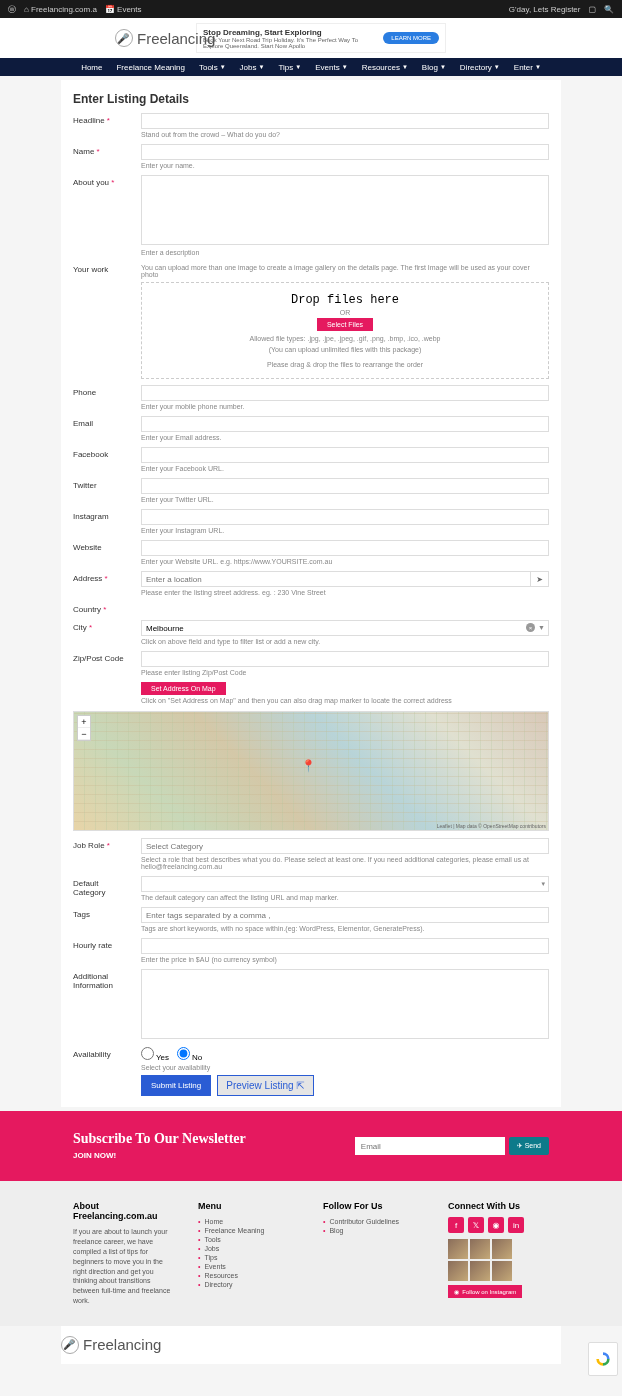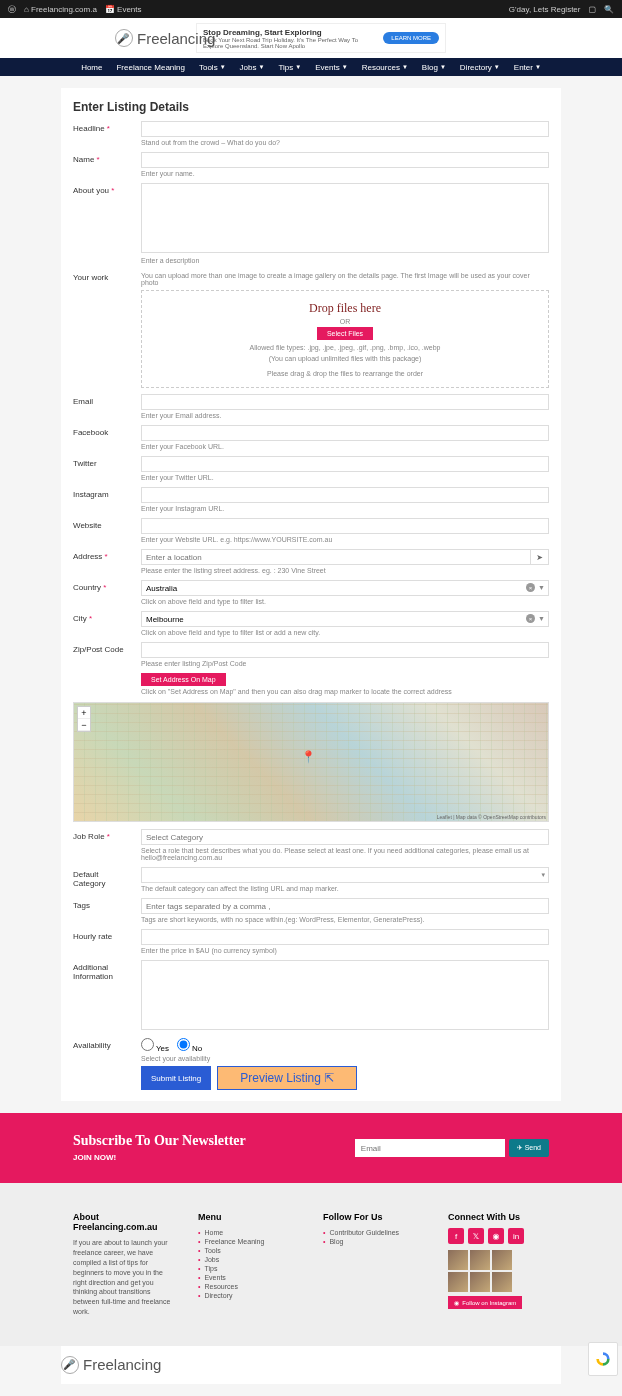--- a/index.html
+++ b/index.html
@@ -10,63 +10,63 @@
 .logo{display:flex;align-items:center;gap:4px;position:absolute;left:115px}
 .logo-icon{width:18px;height:18px;border:1px solid #aaa;border-radius:50%;display:flex;align-items:center;justify-content:center;font-size:10px}
 .logo-text{font-size:15px;color:#555;font-weight:300}
 .ad-banner{background:#fff;border:1px solid #eee;width:250px;height:30px;margin-left:20px;display:flex;align-items:center;padding:2px 6px;gap:6px}
 .ad-text{font-size:6px;color:#666;flex:1}
 .ad-title{font-size:8px;color:#333;font-weight:600}
 .ad-btn{background:#2a7de1;color:#fff;font-size:6px;padding:3px 8px;border-radius:8px}
 .nav{background:#0d1b3d;height:18px;display:flex;justify-content:center;align-items:center;gap:14px;color:#fff;font-size:8px}
 .nav-item{cursor:pointer;display:flex;align-items:center;gap:2px}
 .caret{font-size:6px}
-.container{max-width:500px;margin:12px auto;background:#fff;padding:8px 0}
+.container{max-width:500px;margin:4px auto;background:#fff;padding:8px 0}
 h2{font-size:12px;font-weight:600;padding:4px 12px;color:#333}
 .form-row{display:flex;padding:3px 12px;gap:8px}
 .form-label{width:60px;font-size:8px;color:#333;padding-top:3px}
 .req{color:#e5195f}
 .form-field{flex:1}
 .input{width:100%;border:1px solid #ddd;height:16px;padding:2px 4px;font-size:8px}
 .textarea{width:100%;border:1px solid #ddd;height:70px;padding:4px;font-size:8px;resize:none}
 .hint{font-size:7px;color:#888;margin-top:2px}
 .upload-box{border:1px dashed #ccc;padding:10px;text-align:center;margin-top:4px}
-.upload-title{font-size:12px;color:#7f1d1d;font-family:Liberation Serif, serif}
+.upload-title{font-size:12px;color:#000000;font-family:Liberation Mono, monospace}
 .upload-or{font-size:7px;color:#888;margin:2px 0}
 .btn-pink{background:#e5195f;color:#fff;font-size:7px;padding:3px 10px;border:none;cursor:pointer}
 .upload-info{font-size:7px;color:#888;margin-top:4px}
 .select-wrap{position:relative}
 .select-wrap .input{padding-right:20px}
 .clear-x{position:absolute;right:14px;top:3px;background:#999;color:#fff;border-radius:50%;width:9px;height:9px;font-size:6px;display:flex;align-items:center;justify-content:center}
 .sel-caret{position:absolute;right:4px;top:4px;font-size:7px;color:#888}
 .loc-input{display:flex}
 .loc-input .input{flex:1}
 .loc-btn{width:18px;border:1px solid #ddd;border-left:none;display:flex;align-items:center;justify-content:center;font-size:8px;color:#666}
 .map{width:calc(100% - 24px);margin:4px 12px;height:120px;background:linear-gradient(45deg,#e8d4a8 0%,#c8d8b8 20%,#d4c8a8 40%,#b8d4d8 60%,#e0e0d0 80%,#d8c8b8 100%);position:relative;border:1px solid #ddd}
 .map::before{content:"";position:absolute;inset:0;background-image:repeating-linear-gradient(0deg,transparent 0,transparent 8px,rgba(200,180,140,.3) 8px,rgba(200,180,140,.3) 9px),repeating-linear-gradient(90deg,transparent 0,transparent 10px,rgba(180,200,160,.3) 10px,rgba(180,200,160,.3) 11px)}
 .map-pin{position:absolute;left:48%;top:40%;color:#e5195f;font-size:12px}
 .map-ctrl{position:absolute;left:3px;top:3px;background:#fff;border:1px solid #ccc;width:14px}
 .map-ctrl div{height:12px;display:flex;align-items:center;justify-content:center;font-size:9px;border-bottom:1px solid #eee}
 .map-attr{position:absolute;right:2px;bottom:1px;font-size:5px;color:#666}
 .radio-row{display:flex;gap:8px;font-size:8px;align-items:flex-end}
 .radio-row input{margin-right:2px}
 .btn-blue{background:#2a5cd4;color:#fff;font-size:8px;padding:4px 10px;border:none;cursor:pointer}
-.btn-outline{background:#fdba74;color:#2a5cd4;font-size:12px;padding:4px 22px;border:1px solid #2a5cd4;cursor:pointer}
+.btn-outline{background:#e5e5e5;color:#2a5cd4;font-size:10px;padding:4px 8px;border:1px solid #2a5cd4;cursor:pointer}
 .btn-row{display:flex;gap:6px;margin-top:4px}
 .newsletter{background:#e5195f;color:#fff;padding:20px 0}
 .news-inner{max-width:500px;margin:0 auto;display:flex;padding:0 12px;gap:20px;align-items:center}
 .news-left{flex:1}
 .news-title{font-size:14px;font-weight:600;font-family:Georgia,serif;margin-bottom:4px}
 .news-text{font-size:8px;line-height:1.3}
 .news-join{font-weight:600;margin-top:2px}
 .news-form{display:flex;gap:4px}
 .news-input{width:150px;height:18px;border:none;padding:2px 6px;font-size:8px}
 .news-btn{background:#0d7a8a;color:#fff;border:none;padding:3px 8px;font-size:7px;border-radius:2px}
 .footer{background:#eee;padding:20px 0}
-.foot-inner{max-width:500px;margin:9px auto;display:flex;padding:0 12px;gap:24px}
+.foot-inner{max-width:500px;margin:0 auto;display:flex;padding:0 12px;gap:24px}
 .foot-col{flex:1}
 .foot-title{font-size:9px;font-weight:600;margin-bottom:6px}
 .foot-text{font-size:7px;color:#555;line-height:1.4}
 .foot-list{list-style:none}
 .foot-list li{font-size:7px;color:#555;padding:1px 0}
 .foot-list li::before{content:"•";color:#e5195f;margin-right:4px}
 .social-row{display:flex;gap:4px;margin-bottom:6px}
 .social-ic{width:16px;height:16px;background:#e5195f;color:#fff;display:flex;align-items:center;justify-content:center;font-size:8px;border-radius:2px}
 .insta-grid{display:grid;grid-template-columns:repeat(3,20px);gap:2px;margin-bottom:4px}
 .insta-grid div{width:20px;height:20px;background:linear-gradient(135deg,#8a6d5a,#c4a878)}
@@ -169,20 +169,24 @@
         <div class="upload-or">OR</div>
         <button class="btn-pink">Select Files</button>
         <div class="upload-info">Allowed file types: .jpg, .jpe, .jpeg, .gif, .png, .bmp, .ico, .webp</div>
         <div class="upload-info">(You can upload unlimited files with this package)</div>
         <div class="upload-info" style="margin-top:8px">Please drag &amp; drop the files to rearrange the order</div>
       </div>
     </div>
   </div>
 
   <div class="form-row">
+      <div class="form-label">Phone</div>
+      <div class="form-field"><input class="input" style=""><div class="hint">Enter your mobile phone number.</div></div>
+    </div>
+  <div class="form-row">
       <div class="form-label">Email</div>
       <div class="form-field"><input class="input" style=""><div class="hint">Enter your Email address.</div></div>
     </div>
   <div class="form-row">
       <div class="form-label">Facebook</div>
       <div class="form-field"><input class="input" style=""><div class="hint">Enter your Facebook URL.</div></div>
     </div>
   <div class="form-row">
       <div class="form-label">Twitter</div>
       <div class="form-field"><input class="input" style=""><div class="hint">Enter your Twitter URL.</div></div>
@@ -202,24 +206,20 @@
       <div class="loc-input">
           <input class="input" placeholder="Enter a location" style="">
           <div class="loc-btn">➤</div>
         </div>
       <div class="hint">Please enter the listing street address. eg. : 230 Vine Street</div>
     </div>
   </div>
 
   <div class="form-row">
     <div class="form-label"><span>Country</span> <span class="req">*</span></div>
-    <div class="form-field">
-        <div class="select-wrap"><input class="input" value="Australia" style=""><span class="clear-x">×</span><span class="sel-caret">▼</span></div>
-        <div class="hint">Click on above field and type to filter list.</div>
-      </div>
   </div>
 
 
   <div class="form-row">
     <div class="form-label"><span>City</span> <span class="req">*</span></div>
     <div class="form-field">
         <div class="select-wrap"><input class="input" value="Melbourne" style=""><span class="clear-x">×</span><span class="sel-caret">▼</span></div>
         <div class="hint">Click on above field and type to filter list or add a new city.</div>
       </div>
   </div>

